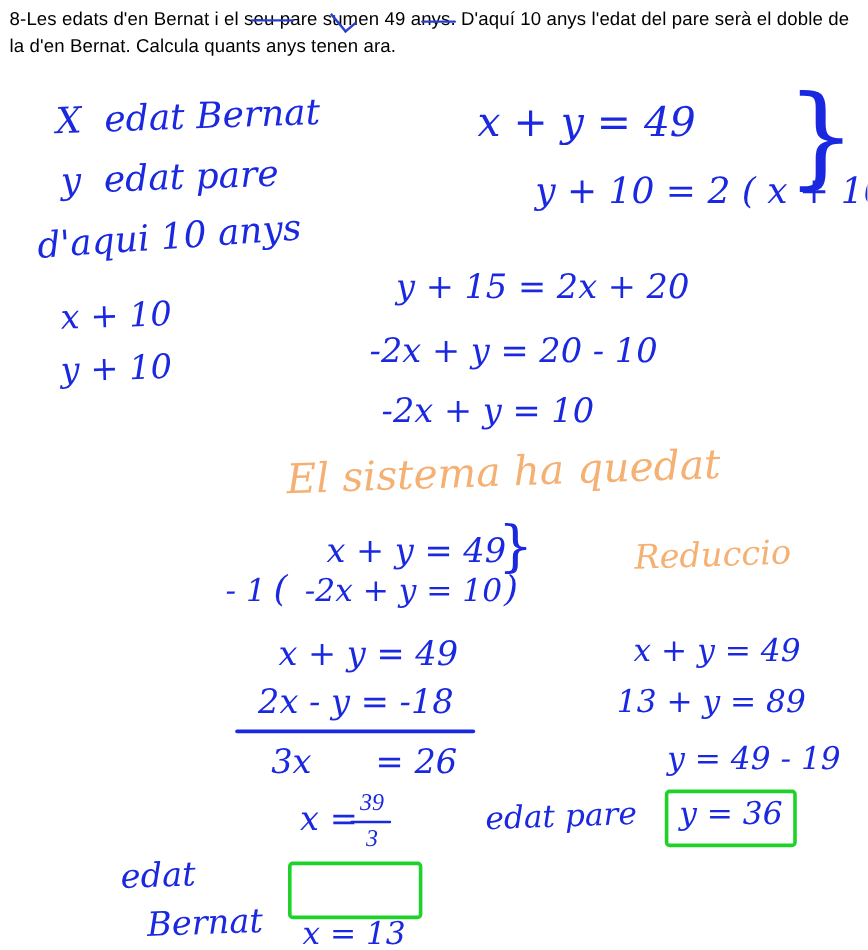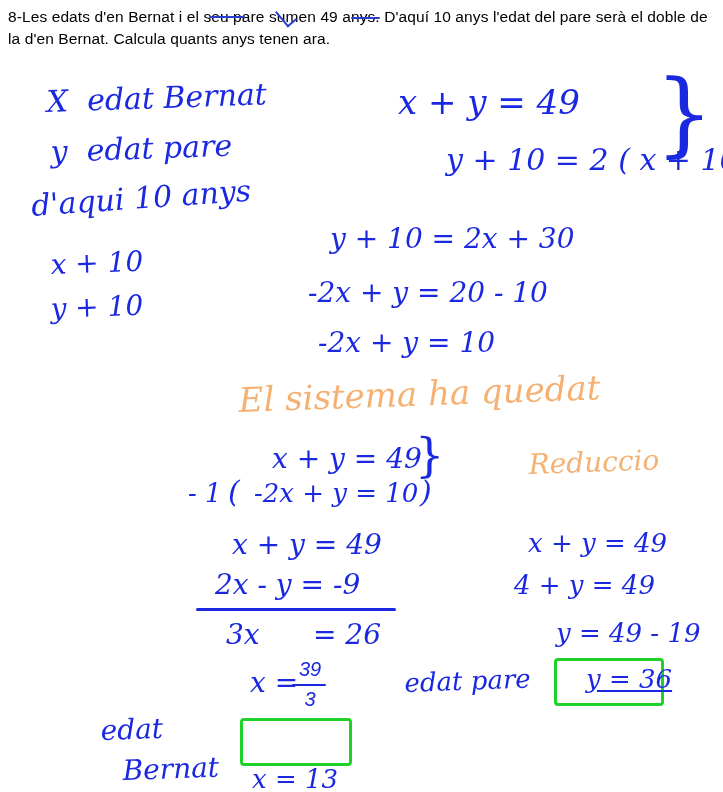--- a/index.html
+++ b/index.html
@@ -85,21 +85,21 @@
   
   .box-green {
     position: absolute;
     border: 3px solid #1fd22a;
     border-radius: 4px;
   }
 
   .frac {
     position: absolute;
     text-align: center;
-    font-family: Liberation Sans, sans-serif;
+    font-family: Liberation Serif, serif;
     font-style: italic;
     color: #1a28e0;
     white-space: pre;
   }
 </style>
 </head>
 <body>
 
 <div id="page">
 
@@ -112,50 +112,50 @@
   <div class="hw blue s30 rot-1" style="left:46px; top:84px;">X  edat Bernat</div>
   <div class="hw blue s30 rot-1" style="left:50px; top:134px;">y  edat pare</div>
   <div class="hw blue s30 rot-2" style="left:30px; top:188px;">d'aqui 10 anys</div>
   <div class="hw blue s28 rot-1" style="left:50px; top:248px;">x + 10</div>
   <div class="hw blue s28 rot-1" style="left:50px; top:292px;">y + 10</div>
 
   <div class="hw blue s34" style="left:398px; top:82px;">x + y = 49</div>
   <div class="hw blue s30" style="left:400px; top:142px;margin-left:46px;">y + 10 = 2 ( x + 10 )</div>
   <div class="brace" style="left:655px; top:68px; font-size:92px;">}</div>
 
-  <div class="hw blue s28" style="left:330px; top:222px;">y + 10 = 2x + 30</div>
+  <div class="hw blue s28" style="left:330px; top:222px;">y + 15 = 2x + 20</div>
   <div class="hw blue s28" style="left:308px; top:276px;font-style:italic;">-2x + y = 20 - 10</div>
   <div class="hw blue s28" style="left:318px; top:326px;">-2x + y = 10</div>
 
   <div class="hw orange s34 rot-1" style="left:238px; top:380px;">El sistema ha quedat</div>
   <div class="hw orange s28 rot-1" style="left:528px; top:448px;">Reduccio</div>
 
   <div class="hw blue s28" style="left:272px; top:442px;">x + y = 49</div>
   <div class="brace" style="left:415px; top:432px; font-size:46px;">}</div>
   <div class="hw blue s26" style="left:188px; top:478px;">- 1</div>
   <div class="hw blue s30" style="left:228px; top:474px;">(</div>
   <div class="hw blue s26" style="left:254px; top:478px;">-2x + y = 10</div>
   <div class="hw blue s30" style="left:420px; top:474px;">)</div>
 
   <div class="hw blue s28" style="left:232px; top:528px;">x + y = 49</div>
-  <div class="hw blue s28" style="left:215px; top:568px;">2x - y = -9</div>
+  <div class="hw blue s28" style="left:215px; top:568px;">2x - y = -18</div>
   <div class="rule" style="left:196px; top:608px; width:200px;"></div>
   <div class="hw blue s28" style="left:226px; top:618px;">3x      = 26</div>
 
   <div class="hw blue s28" style="left:250px; top:666px;">x =</div>
   <div class="frac s20" style="left:292px; top:658px; width:36px;">39</div>
   <div class="rule-thin" style="left:292px; top:684px; width:34px;"></div>
   <div class="frac s20" style="left:292px; top:688px; width:36px;">3</div>
 
   <div class="hw blue s26" style="left:528px; top:528px;">x + y = 49</div>
-  <div class="hw blue s26" style="left:514px; top:570px;">4 + y = 49</div>
+  <div class="hw blue s26" style="left:514px; top:570px;">13 + y = 89</div>
   <div class="hw blue s26" style="left:556px; top:618px;">y = 49 - 19</div>
 
   <div class="hw blue s26 rot-1" style="left:404px; top:668px;">edat pare</div>
   <div class="box-green" style="left:554px; top:658px; width:104px; height:42px;"></div>
-  <div class="hw blue s26" style="left:586px; top:664px;text-decoration:underline;">y = 36</div>
+  <div class="hw blue s26" style="left:566px; top:664px;">y = 36</div>
 
   <div class="box-green" style="left:240px; top:718px; width:106px; height:42px;"></div>
   <div class="hw blue s26" style="left:252px; top:728px;margin-top:36px;">x = 13</div>
   <div class="hw blue s28 rot-1" style="left:100px; top:714px;">edat</div>
   <div class="hw blue s28 rot-1" style="left:122px; top:754px;">Bernat</div>
 
 </div>
 
 </body></html>

